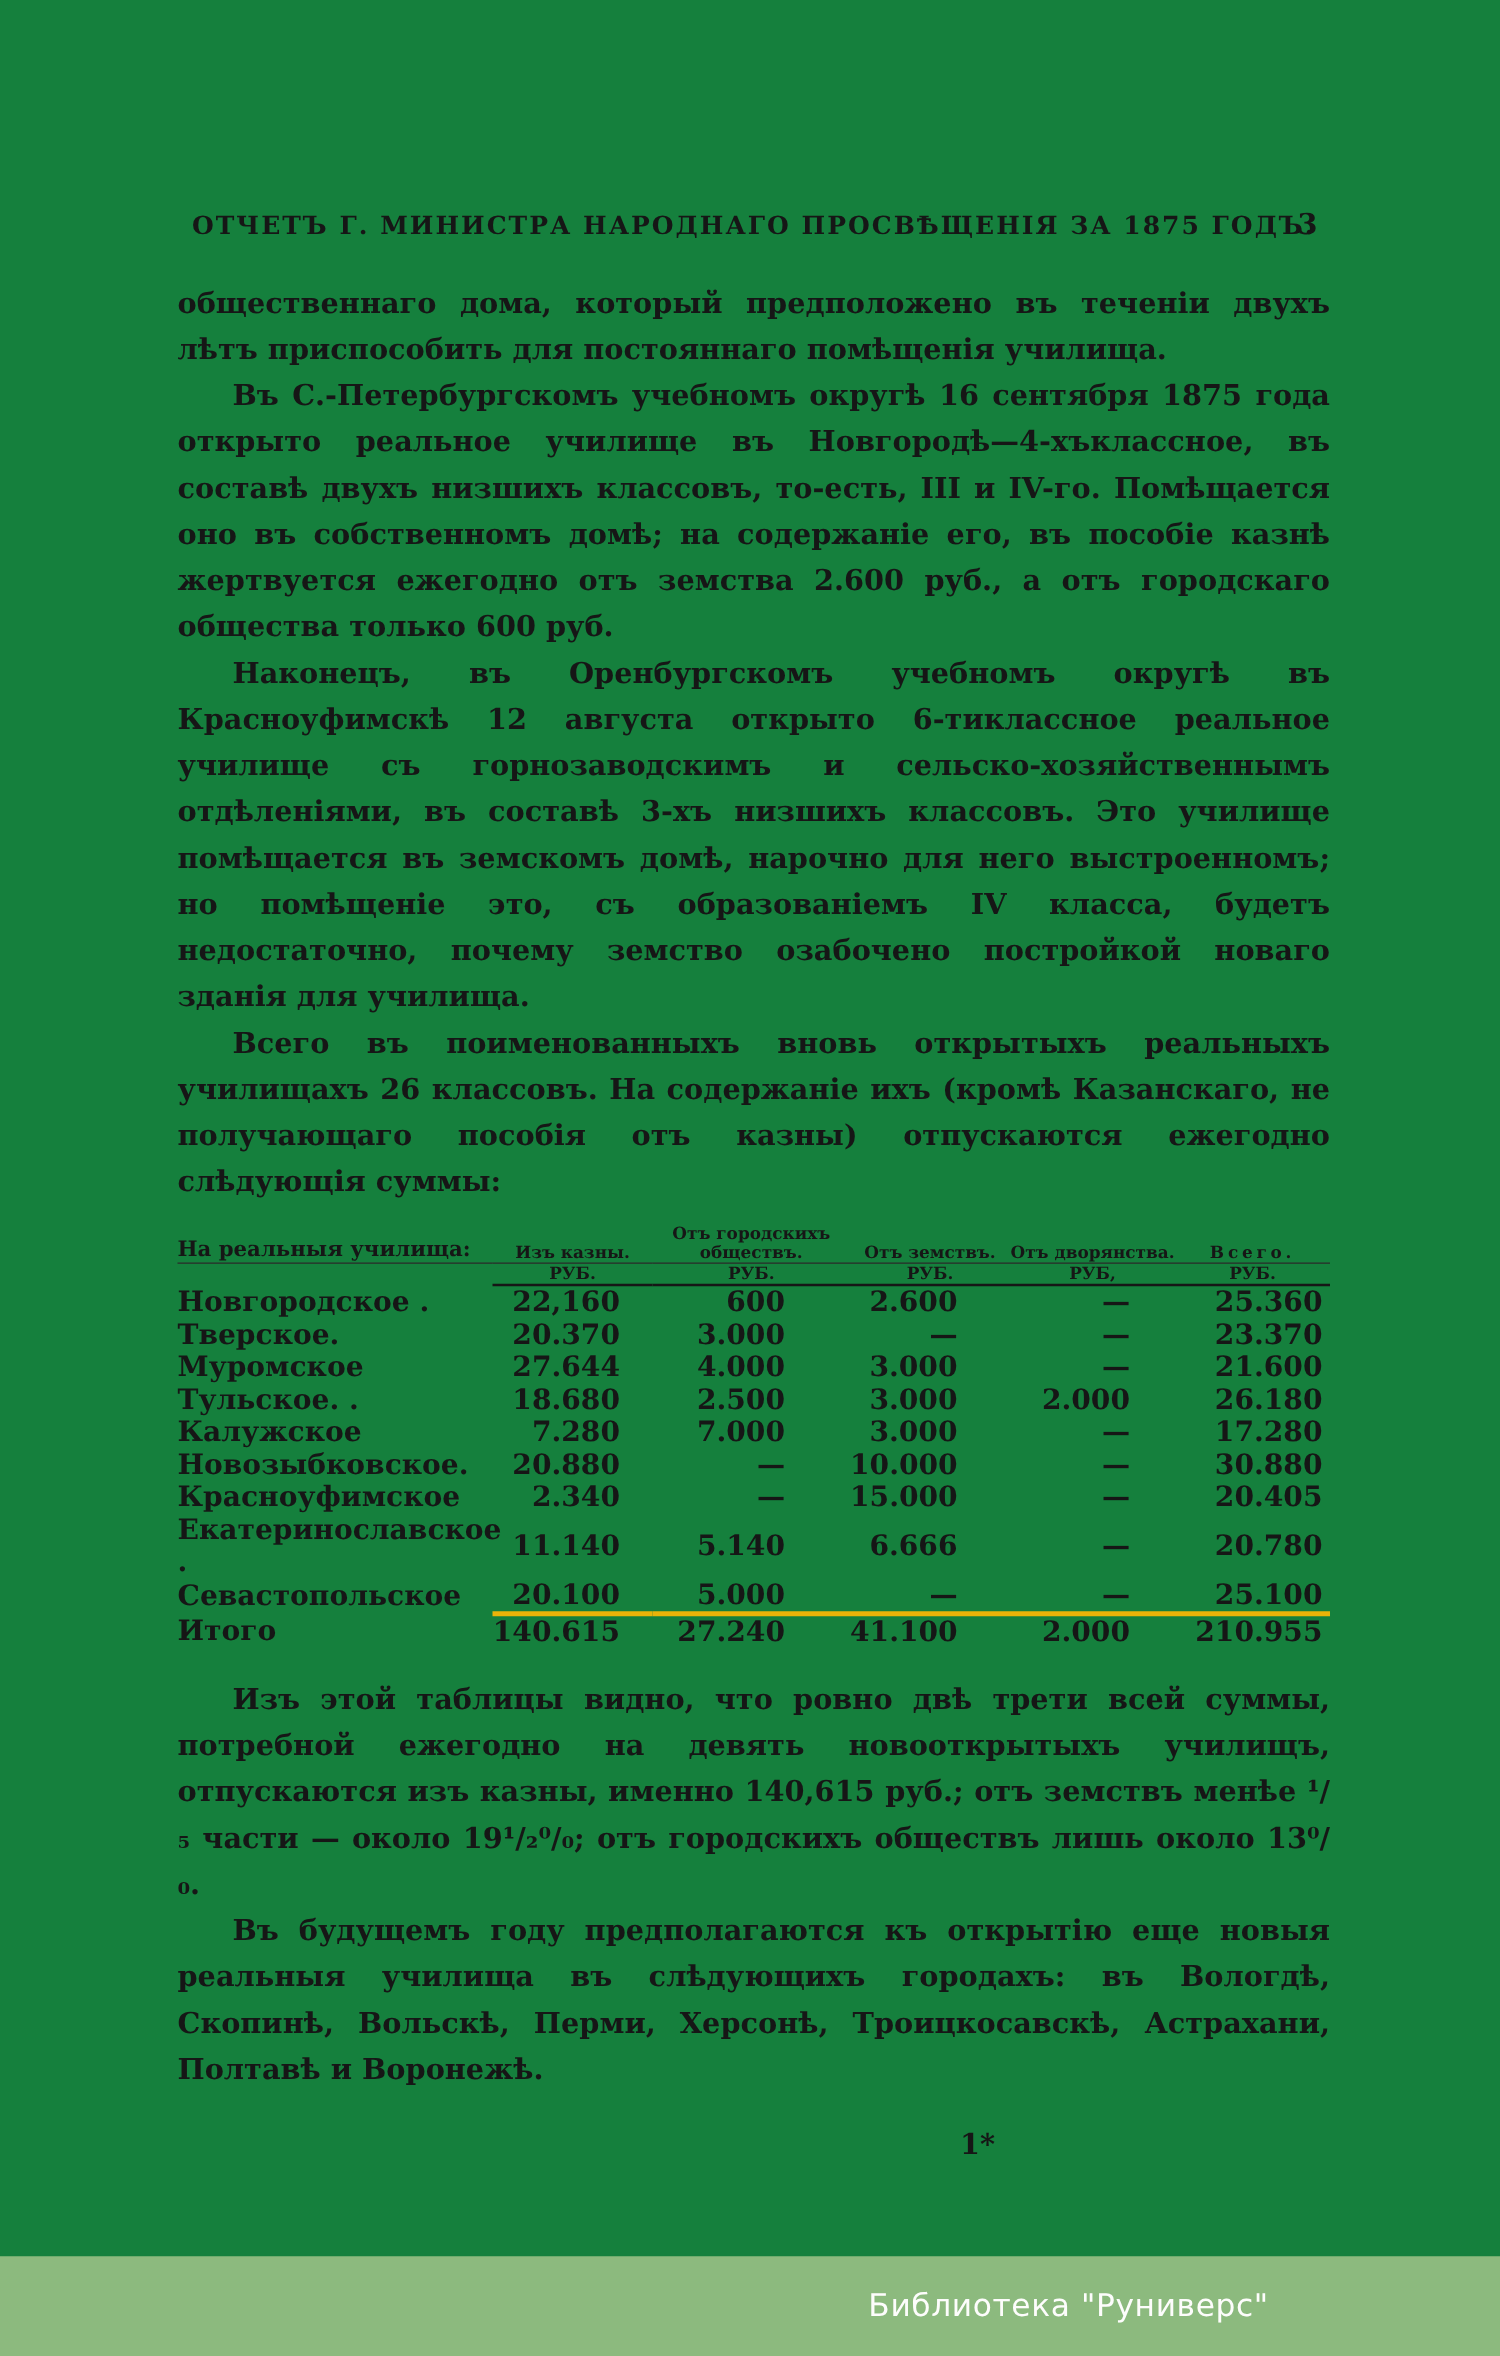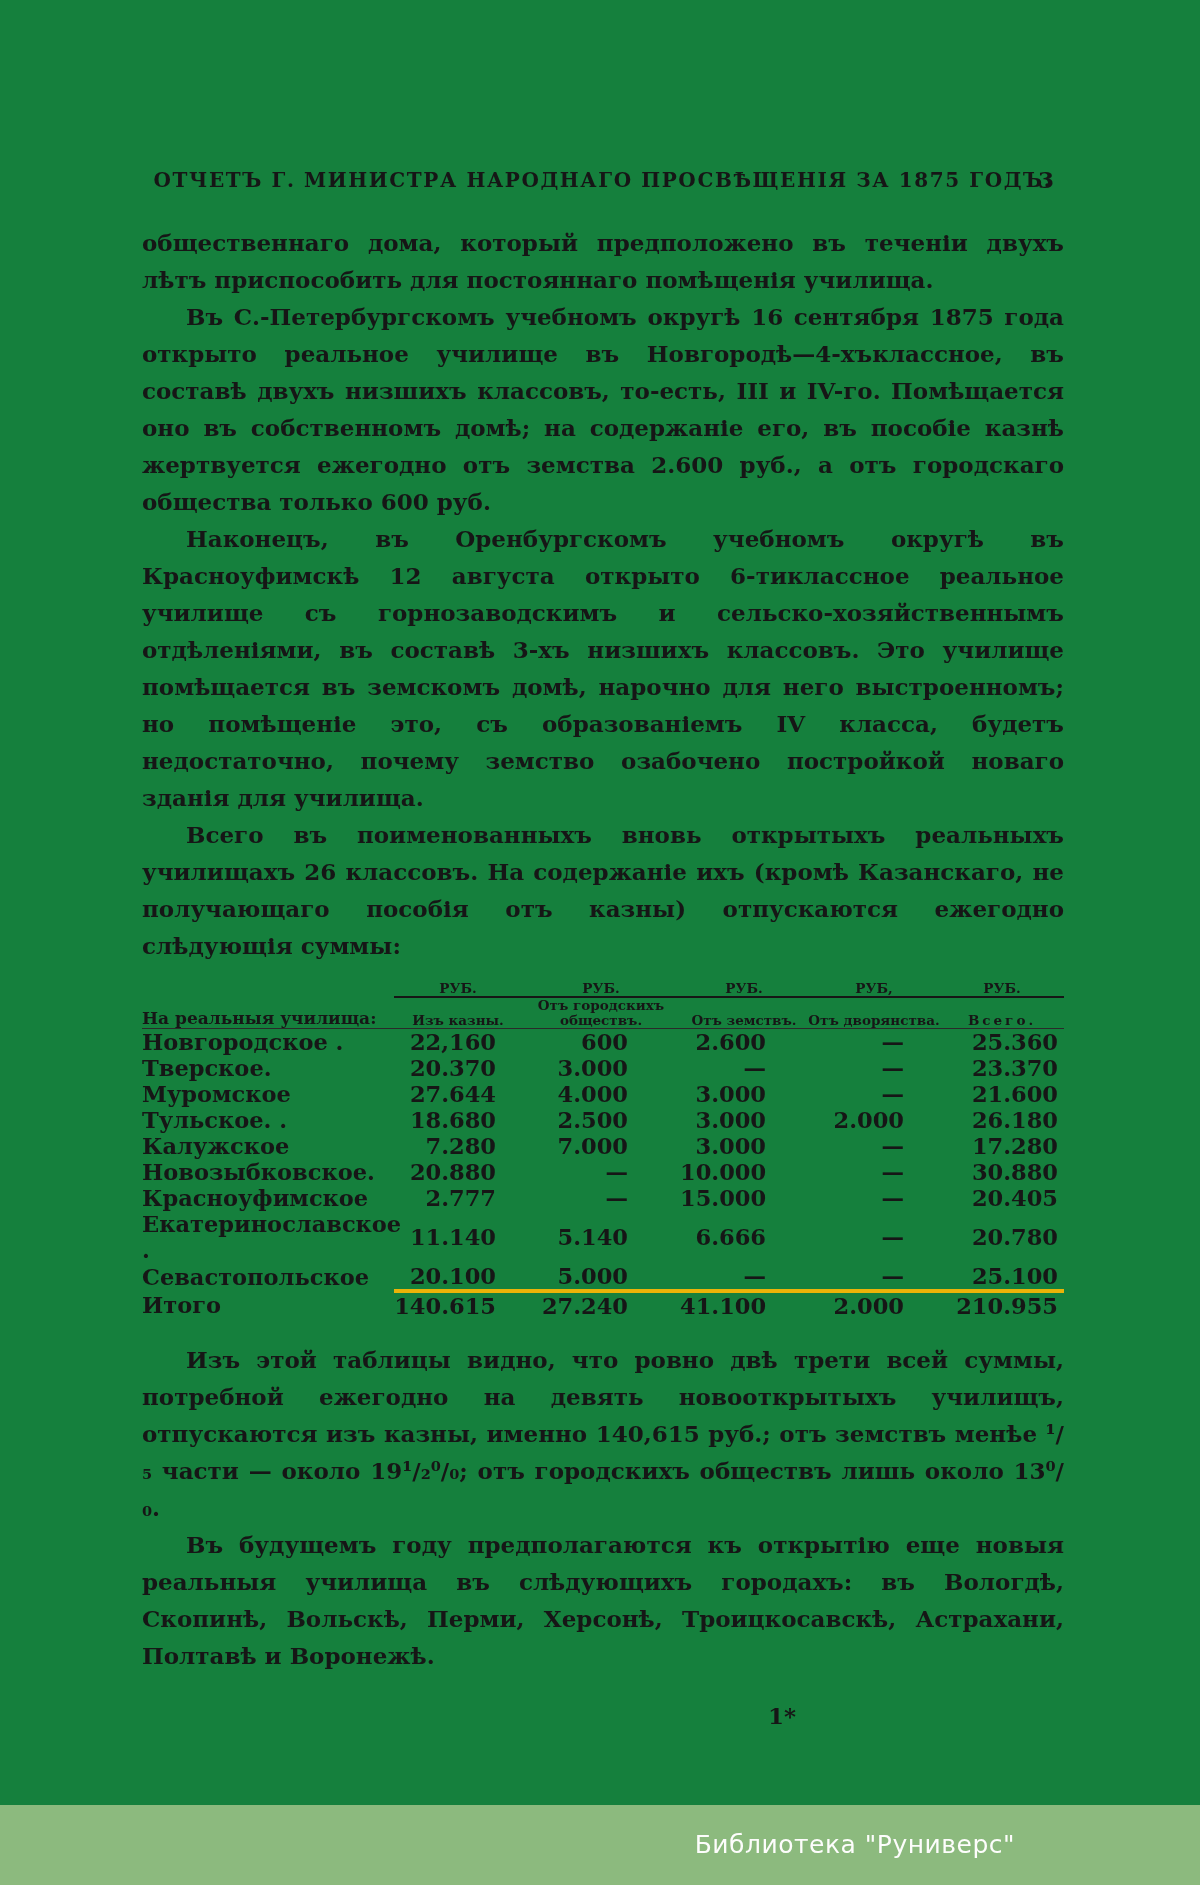--- a/index.html
+++ b/index.html
@@ -64,34 +64,34 @@
       <colgroup>
         <col style="width:252px">
           <col style="width:128px">
           <col style="width:158px">
         <col style="width:128px">
           <col style="width:132px">
           <col style="width:124px">
       </colgroup>
       <thead>
         <tr>
+          <th class="name-h">На реальныя училища:</th>
+          <th class="col-h">Изъ казны.</th>
+          <th class="col-h">Отъ городскихъ обществъ.</th>
+          <th class="col-h">Отъ земствъ.</th>
+          <th class="col-h">Отъ дворянства.</th>
+          <th class="col-h spread">Всего.</th>
+        </tr>
+        <tr>
           <td class="unit unit-gap"></td>
           <td class="unit">РУБ.</td>
           <td class="unit">РУБ.</td>
           <td class="unit">РУБ.</td>
           <td class="unit">РУБ,</td>
           <td class="unit">РУБ.</td>
-        </tr>
-        <tr>
-          <th class="name-h">На реальныя училища:</th>
-          <th class="col-h">Изъ казны.</th>
-          <th class="col-h">Отъ городскихъ обществъ.</th>
-          <th class="col-h">Отъ земствъ.</th>
-          <th class="col-h">Отъ дворянства.</th>
-          <th class="col-h spread">Всего.</th>
         </tr>
       </thead>
       <tbody>
         <tr>
           <td class="rname">Новгородское .</td>
           <td class="val">22,160</td>
           <td class="val">600</td>
           <td class="val">2.600</td>
           <td class="val">—</td>
           <td class="val">25.360</td>
@@ -131,21 +131,21 @@
         <tr>
           <td class="rname">Новозыбковское.</td>
           <td class="val">20.880</td>
           <td class="val">—</td>
           <td class="val">10.000</td>
           <td class="val">—</td>
           <td class="val">30.880</td>
         </tr>
         <tr>
           <td class="rname">Красноуфимское</td>
-          <td class="val">2.777</td>
+          <td class="val">2.340</td>
           <td class="val">—</td>
           <td class="val">15.000</td>
           <td class="val">—</td>
           <td class="val">20.405</td>
         </tr>
         <tr>
           <td class="rname">Екатеринославское .</td>
           <td class="val">11.140</td>
           <td class="val">5.140</td>
           <td class="val">6.666</td>

